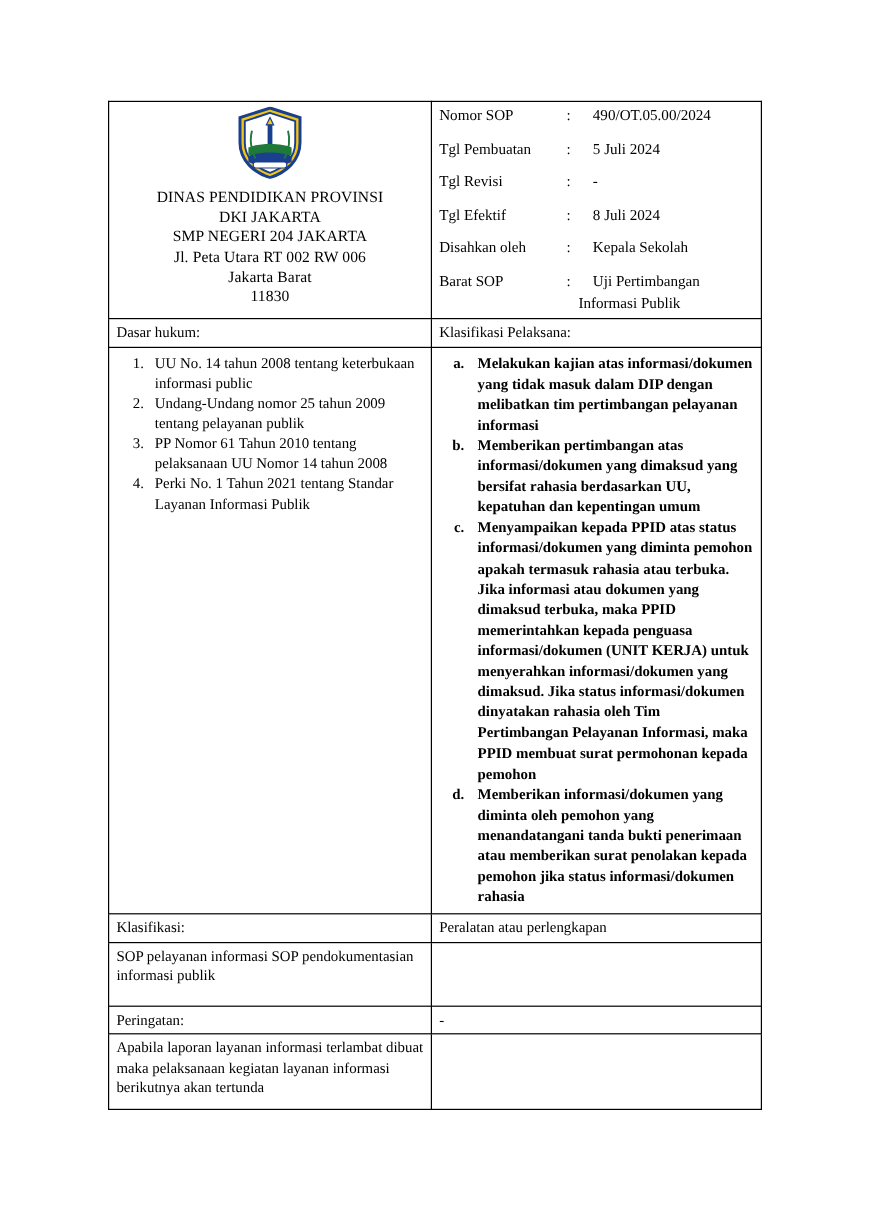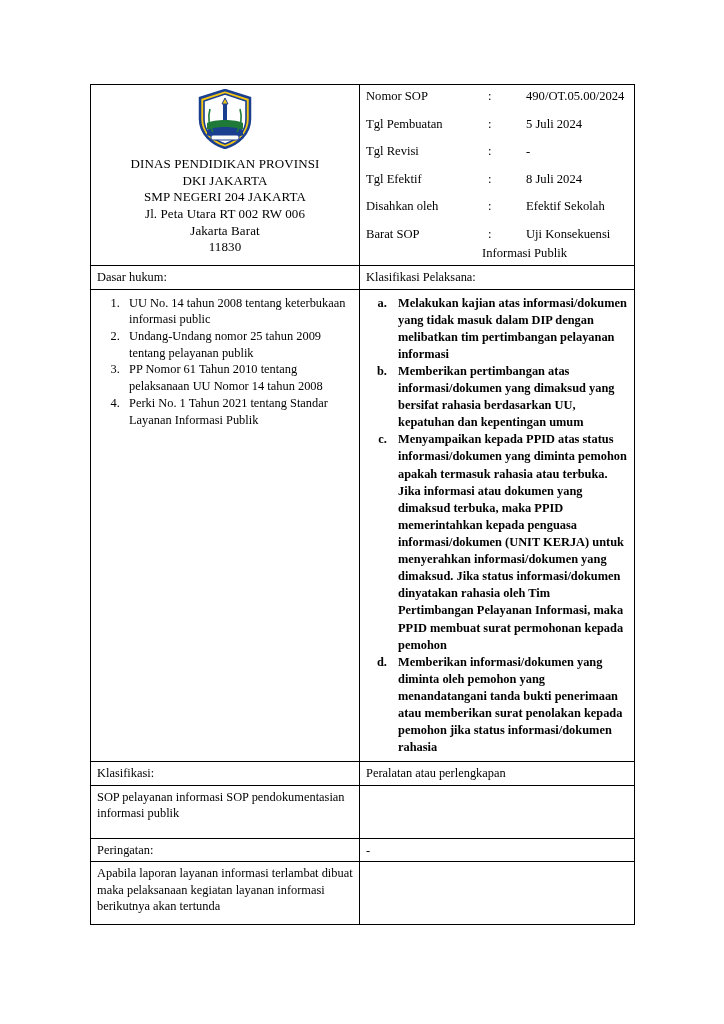--- a/index.html
+++ b/index.html
@@ -62,21 +62,20 @@
   .agency-name .ln { display: block; }
   
   .hdr-right {
     padding: 8px 6px 8px 10px;
   }
   .meta-row {
     display: flex;
     font-size: 12.6px;
     line-height: 1.35;
     margin-bottom: 10.5px;
-    gap: 16px;
   }
   .meta-row:last-child { margin-bottom: 0; }
   .meta-label {
     width: 106px;
     flex: none;
   }
   .meta-sep {
     width: 10px;
     flex: none;
   }
@@ -181,26 +180,26 @@
             <span class="meta-value">-</span>
           </div>
           <div class="meta-row">
             <span class="meta-label">Tgl Efektif</span>
             <span class="meta-sep">:</span>
             <span class="meta-value">8 Juli 2024</span>
           </div>
           <div class="meta-row">
             <span class="meta-label">Disahkan oleh</span>
             <span class="meta-sep">:</span>
-            <span class="meta-value">Efektif Sekolah</span>
+            <span class="meta-value">Kepala Sekolah</span>
           </div>
           <div class="meta-row">
             <span class="meta-label">Barat SOP</span>
             <span class="meta-sep">:</span>
-            <span class="meta-value">Uji Konsekuensi</span>
+            <span class="meta-value">Uji Pertimbangan</span>
           </div>
           <div class="meta-value-cont">Informasi Publik</div>
         </td>
       </tr>
 
       <tr>
         <td class="section-head">Dasar hukum:</td>
         <td class="section-head">Klasifikasi Pelaksana:</td>
       </tr>
 

